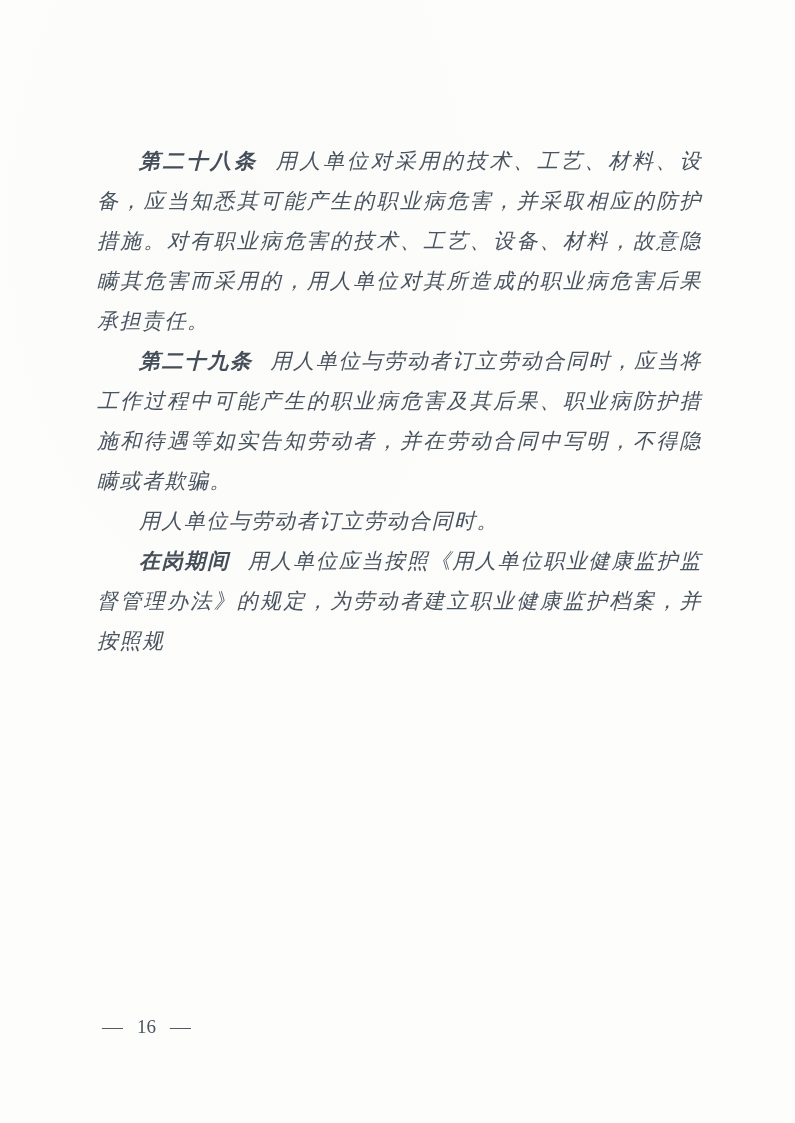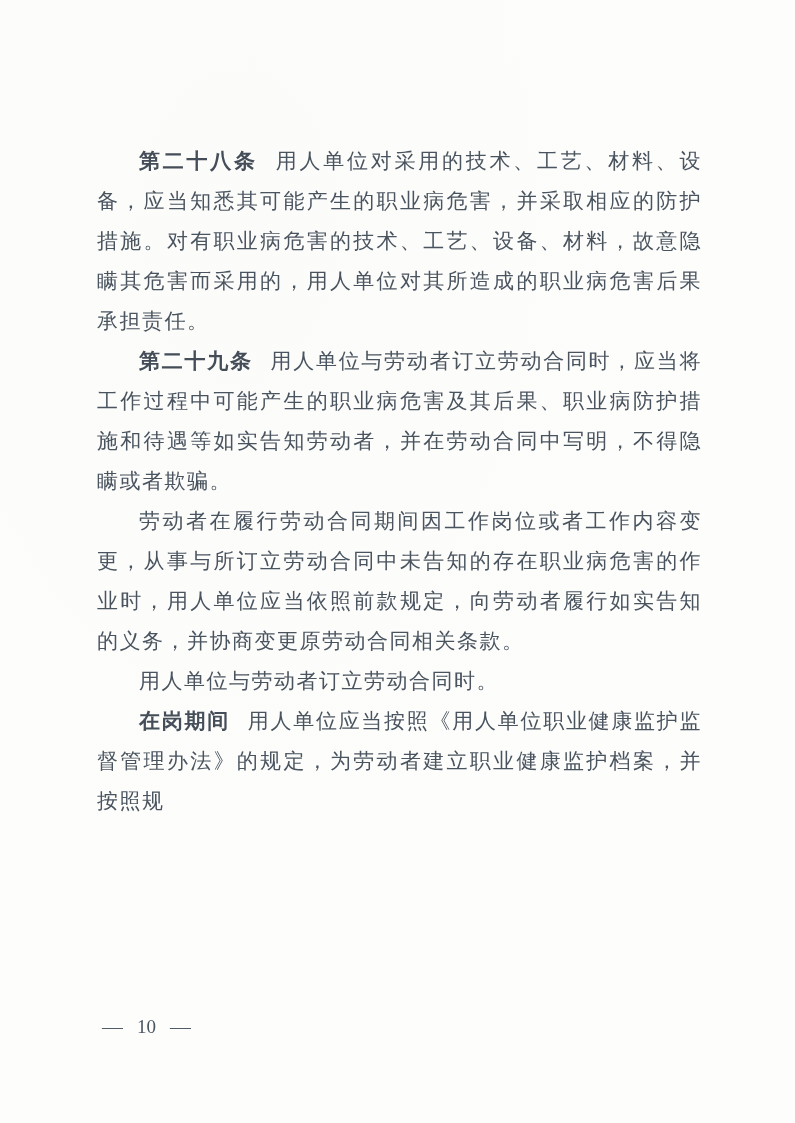--- a/index.html
+++ b/index.html
@@ -30,20 +30,21 @@
   p.para {
     margin: 0;
     font-size: 21px;
     line-height: 40px;
     color: #4a545f;
     text-align: justify;
     text-justify: inter-ideograph;
     text-indent: 2em;
     letter-spacing: 1.5px;
     font-family: "Liberation Serif", serif;
+    font-style: italic;
   }
   .article-label {
     font-weight: 700;
     color: #454e58;
     font-family: "Liberation Sans", sans-serif;
   }
   .article-label:not(:empty) {
     margin-right: 0.85em;
   }
   .footer {
@@ -66,29 +67,28 @@
 <body>
 
 <div class="page">
 
   <div class="content">
 
     <p class="para"><span class="article-label">第二十八条</span><span>用人单位对采用的技术、工艺、材料、设备，应当知悉其可能产生的职业病危害，并采取相应的防护措施。对有职业病危害的技术、工艺、设备、材料，故意隐瞒其危害而采用的，用人单位对其所造成的职业病危害后果承担责任。</span></p>
 
     <p class="para"><span class="article-label">第二十九条</span><span>用人单位与劳动者订立劳动合同时，应当将工作过程中可能产生的职业病危害及其后果、职业病防护措施和待遇等如实告知劳动者，并在劳动合同中写明，不得隐瞒或者欺骗。</span></p>
 
-    <p class="para"><span class="article-label"></span><span>劳动者在履行劳动合同期间因工作岗位或者工作内容变更，从事与所订立劳动合同中未告知的存在职业病危害的作业时，用人单位应当依照前款规定，向劳动者履行如实告知的义务，并协商变更原劳动合同相关条款。</span></p>
 
 
 
     <p class="para"><span class="article-label"></span><span>用人单位与劳动者订立劳动合同时。</span></p>
 
     <p class="para"><span class="article-label">在岗期间</span><span>用人单位应当按照《用人单位职业健康监护监督管理办法》的规定，为劳动者建立职业健康监护档案，并按照规</span></p>
 
   </div>
 
   <div class="footer">
     <span class="dash">—</span>
-    <span class="page-num">10</span>
+    <span class="page-num">16</span>
     <span class="dash">—</span>
   </div>
 
 </div>
 
 </body></html>

